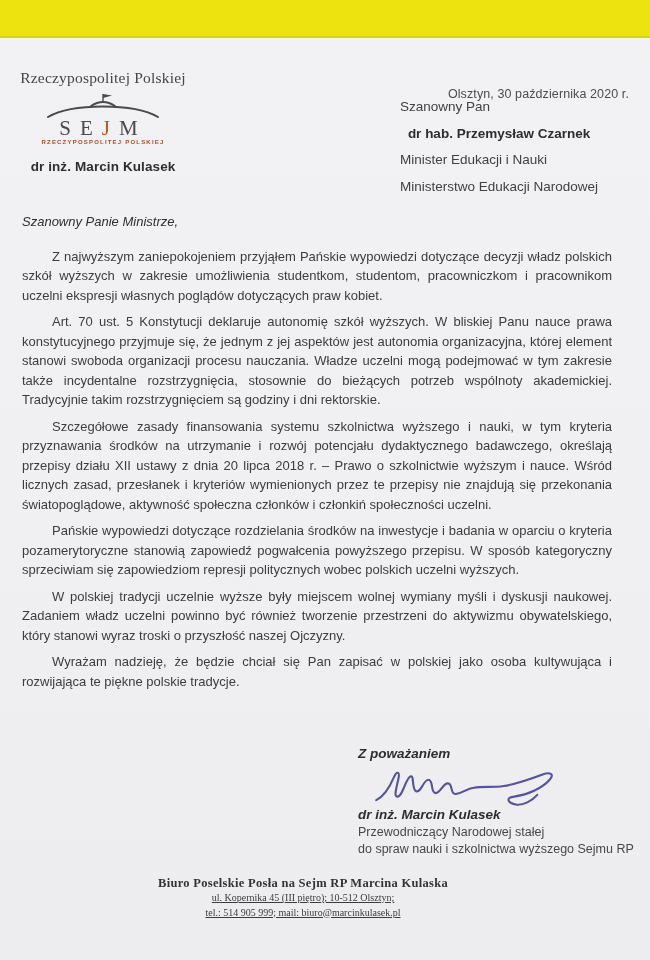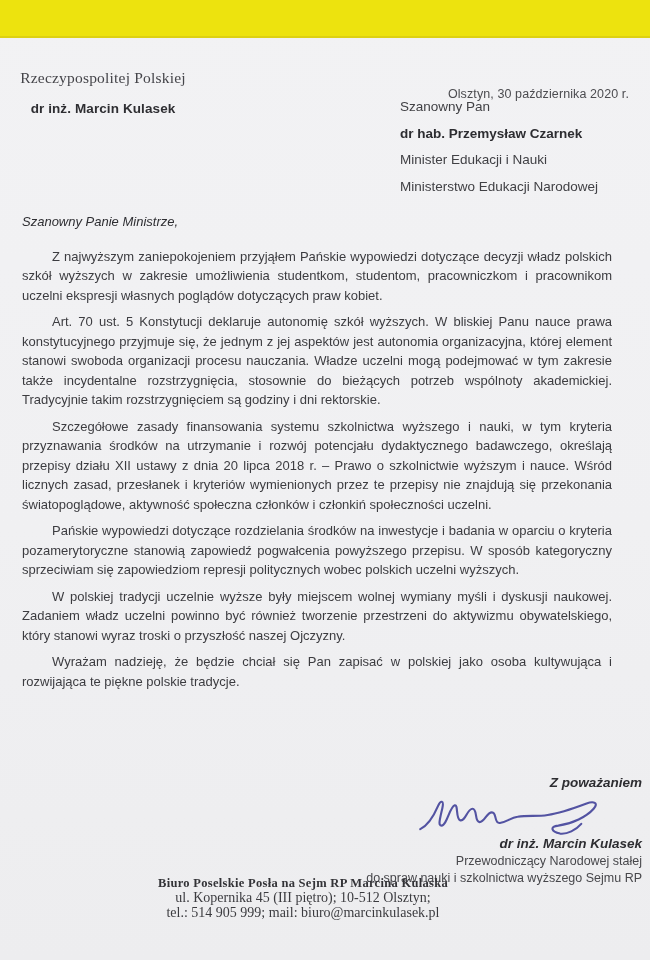--- a/index.html
+++ b/index.html
@@ -38,66 +38,82 @@
   }
   .sender-name{
     margin-top:14px;font-size:13.5px;font-weight:bold;color:#2e2e32;
     letter-spacing:.1px;
   }
   
   .recipient{
     position:absolute;top:94px;left:400px;
     font-size:13.5px;line-height:26.5px;color:#414145;
   }
-  .recipient .strong{font-weight:bold;color:#2d2d31;}
+  .recipient .strong{font-weight:bold;color:#2d2d31;text-align:center;}
   
   .body-text{
     position:absolute;top:212px;left:22px;width:606px;
     font-size:13px;line-height:19.5px;text-align:justify;color:#3c3c40;
   }
   .salutation{
     font-weight:normal;font-style:italic;margin:0 0 15px 0;color:#2e2e32;
     text-align:left;
   }
   .body-text p.para{margin:0 16px 7px 0;text-indent:30px;}
   
   .closing{
-    position:absolute;top:746px;left:358px;width:284px;text-align:right;margin-top:29px;
+    position:absolute;top:746px;left:358px;width:284px;text-align:left;
   }
   .valediction{
     font-weight:bold;font-style:italic;font-size:13.5px;color:#2d2d31;
   }
   .signature-scrawl{margin:2px 0 0 0;}
   .signature-name{
     font-weight:bold;font-style:italic;font-size:13.5px;color:#2d2d31;
     margin-top:-6px;
   }
   .signature-title{
     font-size:12.5px;line-height:17px;color:#47474b;margin-top:2px;
   }
   
   .footer{
     position:absolute;top:876px;left:0;width:606px;text-align:center;
     font-family:"Liberation Serif", serif;color:#3b3b3f;
   }
   .footer-line1{font-size:12.5px;font-weight:bold;letter-spacing:.3px;color:#333337;}
-  .footer-line2,.footer-line3{font-size:14px;line-height:14.5px;}
+  .footer-line2,.footer-line3{font-size:10px;line-height:14.5px;text-decoration:underline;}
 </style>
 </head>
 <body>
 
 <div class="page">
 
   <div class="band" style="background:#EDE30E;"></div>
 
   <div class="date-line">Olsztyn, 30 października 2020 r.</div>
 
   <div class="sender">
     <div class="sender-title">
       <div>Rzeczypospolitej Polskiej</div>
+    </div>
+    <div class="logo">
+      <svg width="118" height="50" viewBox="0 0 118 50">
+
+        <g>
+          <line x1="59" y1="12" x2="59" y2="3" stroke="#4a4a4e" stroke-width="1.4"></line>
+          <path d="M59 3 L68 4.5 L59 7 Z" fill="#4a4a4e"></path>
+        </g>
+
+        <path d="M47 15 Q59 7 71 15" fill="none" stroke="#4a4a4e" stroke-width="1.8" stroke-linecap="round"></path>
+
+        <path d="M4 26 C28 12 90 12 114 26" fill="none" stroke="#4a4a4e" stroke-width="2" stroke-linecap="round"></path>
+
+        <text x="59" y="44" text-anchor="middle" font-family="Liberation Serif, serif" font-size="21" letter-spacing="9" fill="#4a4a4e"><tspan>SE</tspan><tspan fill="#BF531F">J</tspan><tspan>M</tspan></text>
+      </svg>
+      <div class="logo-subtext">RZECZYPOSPOLITEJ POLSKIEJ</div>
     </div>
     <div class="sender-name">dr inż. Marcin Kulasek</div>
   </div>
 
   <div class="recipient">
     <div>Szanowny Pan</div>
     <div class="strong">dr hab. Przemysław Czarnek</div>
     <div>Minister Edukacji i Nauki</div>
     <div>Ministerstwo Edukacji Narodowej</div>
   </div>

